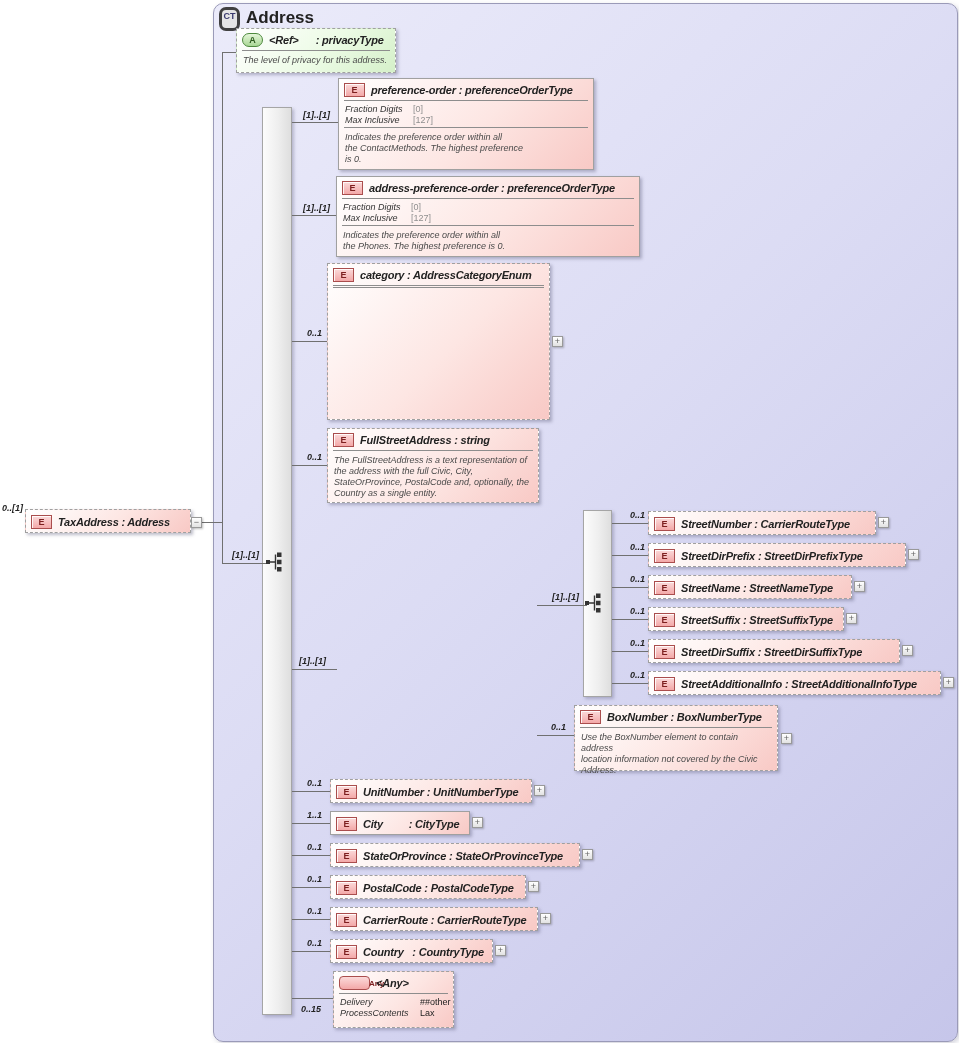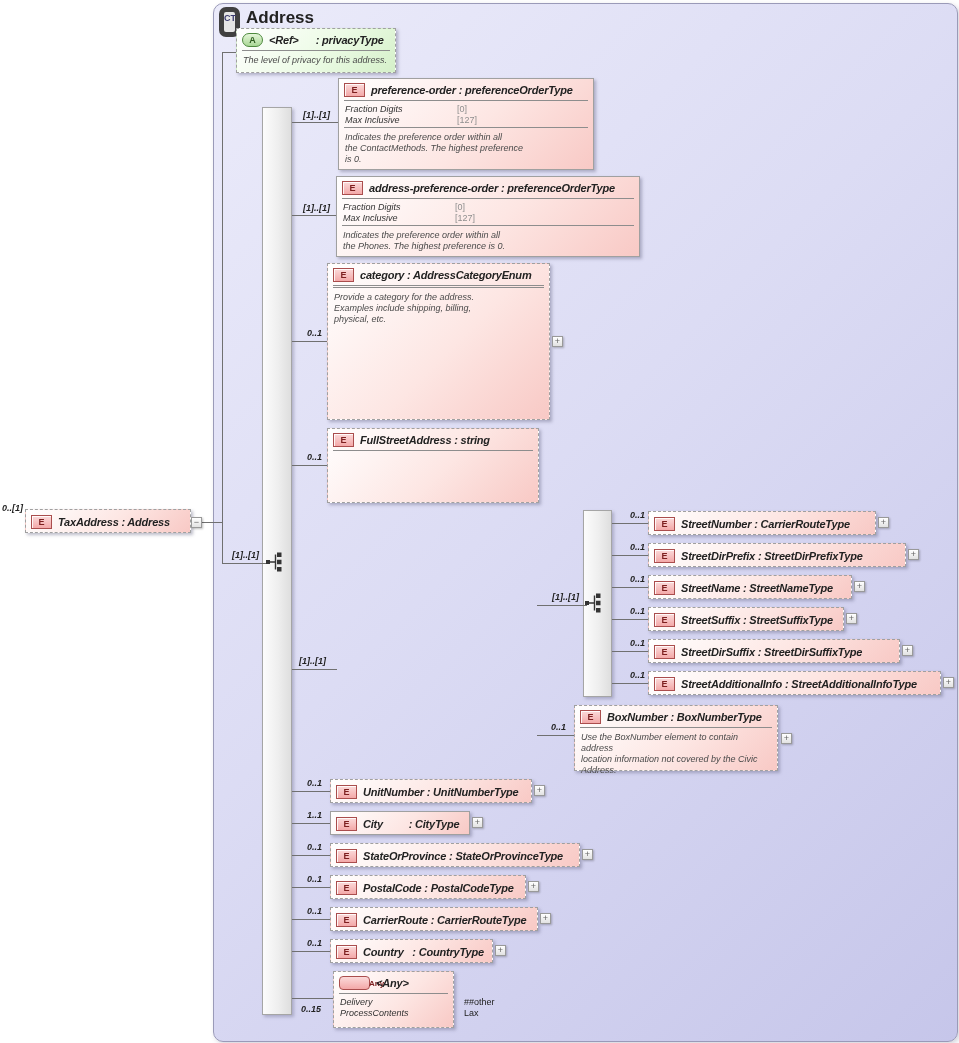--- a/index.html
+++ b/index.html
@@ -9,21 +9,21 @@
   
   .ct-container{position:absolute;left:213px;top:3px;width:743px;height:1037px;
     border:1px solid #9a9ab8;border-radius:10px;
     background:linear-gradient(135deg,#ebebfa 0%,#dcdcf4 45%,#c6c6ea 100%);
     box-shadow:2px 2px 5px rgba(80,80,110,.25);}
 
   .hdr-title{position:absolute;left:246px;top:8px;font-size:17px;font-weight:bold;color:#222;}
 
   .badge{box-sizing:border-box;display:inline-block;text-align:center;
          font-weight:bold;flex:0 0 auto;}
-  .badge-ct{position:absolute;left:219px;top:7px;width:21px;height:30px;border:5px solid #404040;
+  .badge-ct{position:absolute;left:219px;top:7px;width:21px;height:24px;border:3px solid #404040;
     border-radius:7px;background:#e5e5e5;color:#3a3a6e;font-size:9px;line-height:12px;}
   .badge-e{width:21px;height:14px;border:1px solid #aa4d4d;
     background:linear-gradient(180deg,#fbdada 0%,#f3a8a8 100%);
     box-shadow:inset 1px 1px 0 rgba(255,255,255,.85);
     color:#7d1f1f;font-size:9px;line-height:13px;}
   .badge-a{width:21px;height:14px;border:1px solid #4e8a3e;border-radius:7px;
     background:linear-gradient(180deg,#e4f6d8 0%,#a9d795 100%);
     color:#2c5a1e;font-size:9px;line-height:13px;}
   .badge-any{width:23px;height:14px;border:1px solid #aa4d4d;border-radius:4px;
     background:linear-gradient(180deg,#fbdada 0%,#f3a8a8 100%);
@@ -35,21 +35,21 @@
   .box.dashed{border-style:dashed;}
   .attrbox{background:linear-gradient(135deg,#ffffff 0%,#ecfbe5 55%,#d5f0c9 100%);}
   .graybox{background:linear-gradient(135deg,#fbfbfb 0%,#ececec 70%,#e2e2e2 100%);}
 
   .titlerow{display:flex;align-items:center;gap:6px;padding:3px 5px 2px 5px;height:15px;}
   .lbl{font-size:11px;font-weight:bold;color:#222;white-space:pre;letter-spacing:-0.2px;font-style:italic;}
   .sep{height:1px;background:#8d8d8d;margin:1px 5px;}
   .note{font-size:9px;font-style:italic;color:#4a4a4a;padding:3px 6px 3px 6px;
         white-space:pre-line;line-height:11px;}
   .facts{padding:2px 6px 1px 6px;}
-  .factrow{display:flex;align-items:flex-start;font-size:9px;line-height:10.5px;gap:44px;}
+  .factrow{display:flex;align-items:flex-start;font-size:9px;line-height:10.5px;}
   .factname{font-style:italic;color:#333;width:68px;flex:0 0 auto;}
   .factval{color:#8f8f8f;white-space:pre-line;}
   .factval.dark{color:#222;}
   .anyfacts .factname{width:80px;}
 
   .card{position:absolute;font-size:9px;font-style:italic;font-weight:bold;color:#222;}
 
   .seqbar{position:absolute;box-sizing:border-box;border:1px solid #a5a5a5;
     background:linear-gradient(90deg,#fcfcfc 0%,#eeeeee 55%,#dedede 100%);
     box-shadow:2px 2px 3px rgba(90,90,120,.35);}
@@ -168,33 +168,34 @@
   </div>
 
   <div class="card" style="left:307px;top:328px;">0..1</div>
   <div class="box dashed z3" style="left:327px;top:263px;width:223px;height:157px;">
     <div class="titlerow">
       <span class="badge badge-e">E</span>
       <span class="lbl">category : AddressCategoryEnum</span>
     </div>
     <div class="sep"></div>
     <div class="sep"></div>
-    <div class="note">Provide a category for the address.
-Examples include shipping, billing,
-physical, etc.</div>
   </div>
   <div class="pm-btn" style="left:552px;top:336px;">+</div>
 
   <div class="card" style="left:307px;top:452px;">0..1</div>
   <div class="box dashed z3" style="left:327px;top:428px;width:212px;height:75px;">
     <div class="titlerow">
       <span class="badge badge-e">E</span>
       <span class="lbl">FullStreetAddress : string</span>
     </div>
     <div class="sep"></div>
+    <div class="note">The FullStreetAddress is a text representation of
+the address with the full Civic, City,
+StateOrProvince, PostalCode and, optionally, the
+Country as a single entity.</div>
   </div>
 
   <div class="card" style="left:299px;top:656px;">[1]..[1]</div>
 
   <div class="card" style="left:552px;top:592px;">[1]..[1]</div>
 
   <div class="card" style="left:630px;top:510px;">0..1</div>
   <div class="box dashed z3" style="left:648px;top:511px;width:228px;height:24px;">
     <div class="titlerow" style="padding-top:4px;">
         <span class="badge badge-e">E</span>

